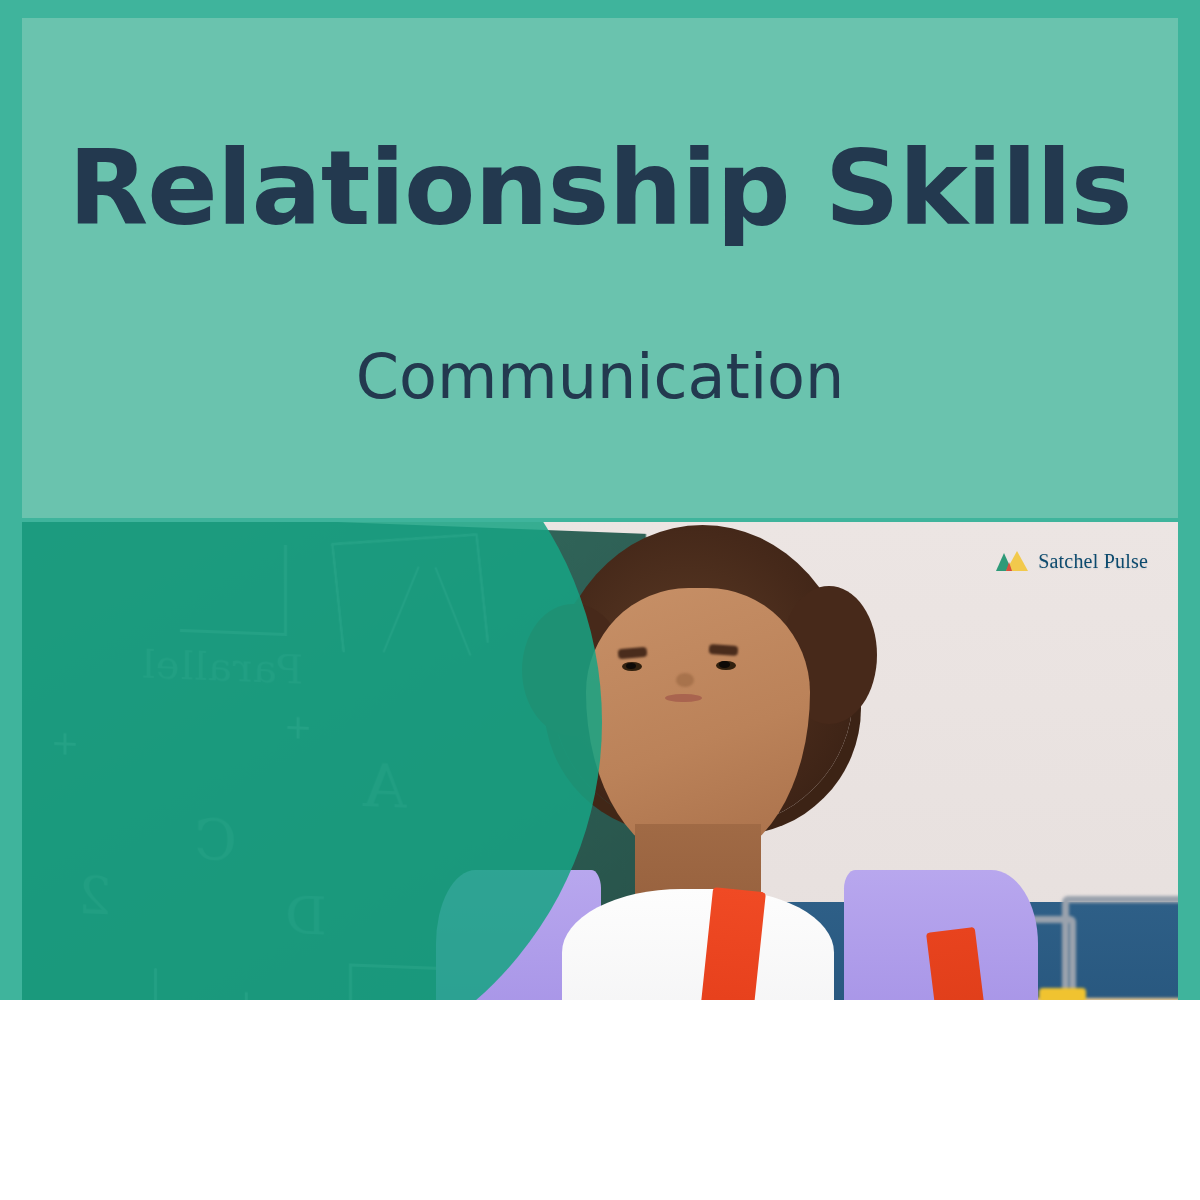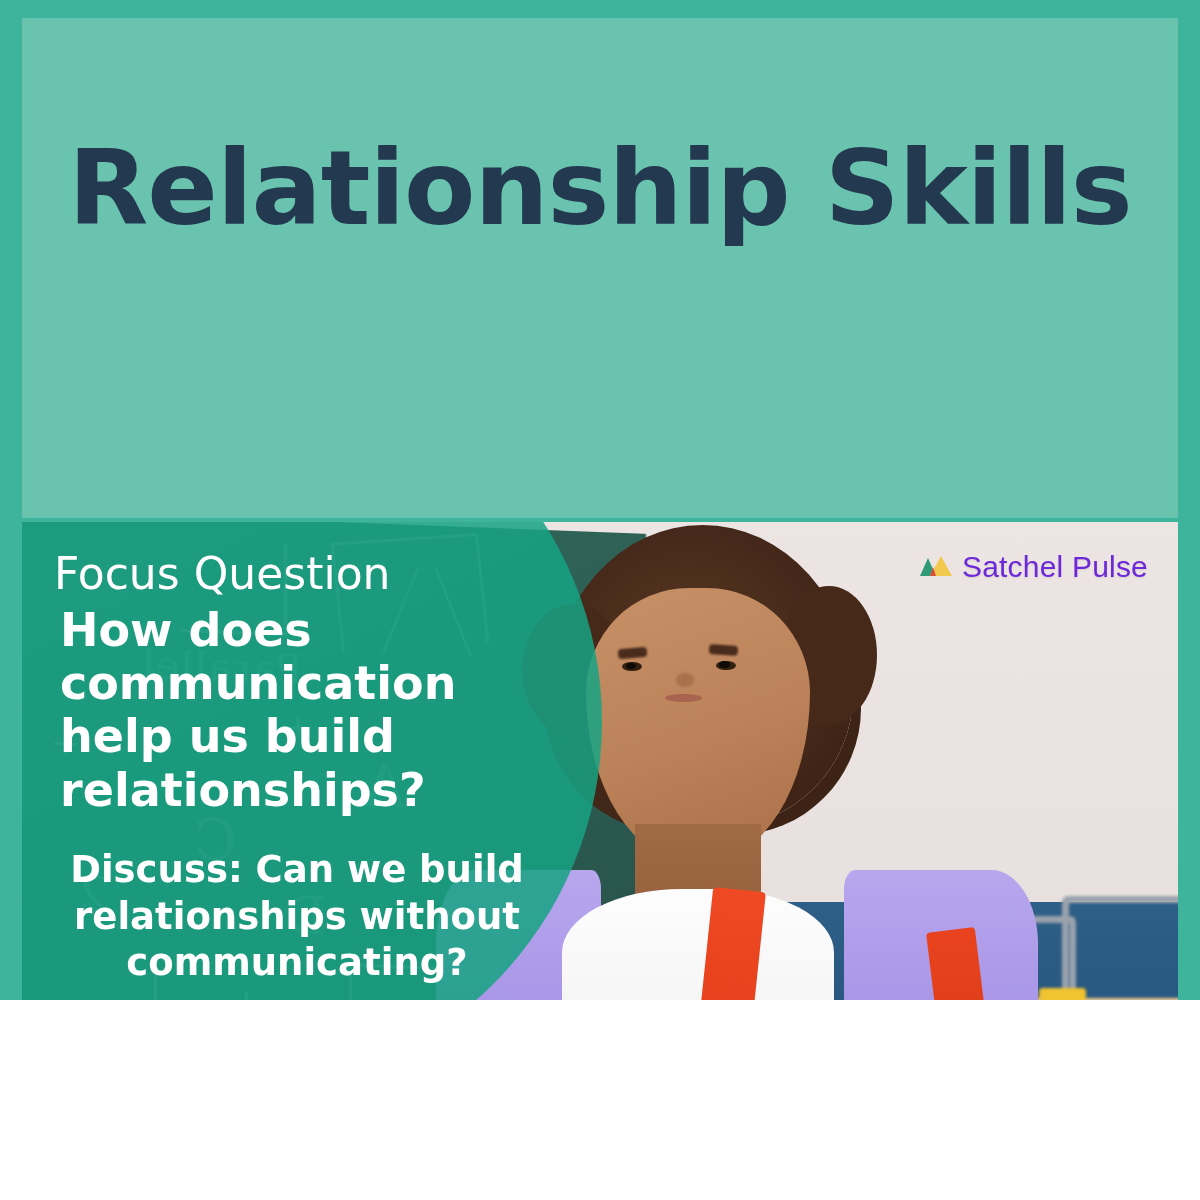--- a/index.html
+++ b/index.html
@@ -351,23 +351,23 @@
   .satchel-logo {
     position: absolute;
     right: 30px;
     top: 28px;
     display: flex;
     align-items: center;
     gap: 9px;
   }
   .satchel-mark { display: block; }
   .satchel-text {
-    color: #6d28d9;
-    font-family: Liberation Sans, sans-serif;
-    font-size: 30px;
+    color: #0c4a6e;
+    font-family: Liberation Serif, serif;
+    font-size: 20px;
     font-weight: 400;
     letter-spacing: 0.2px;
     text-shadow: 0 1px 2px rgba(0,0,0,0.10);
   }
 
   
   .pear-logo {
     position: absolute;
     right: 35px;
     bottom: 35px;
@@ -375,20 +375,21 @@
     height: 52px;
   }
 </style>
 </head>
 <body>
 
 <div class="slide">
 
   <div class="header-panel">
     <h1 class="title">Relationship Skills</h1>
+    <h2 class="subtitle">Communication</h2>
   </div>
 
   <div class="photo-panel">
 
     <div class="scene">
       <div class="wall"></div>
       <div class="wall-blue"></div>
       <div class="floor"></div>
 
       <div class="chalkboard">
@@ -440,25 +441,20 @@
         <div class="tshirt"></div>
         <div class="strap"></div>
         <div class="strap2"></div>
         <div class="hand"></div>
         <div class="wristband"></div>
       </div>
     </div>
 
     <div class="circle-overlay"></div>
 
-    <div class="focus-block">
-      <p class="focus-label">Focus Question</p>
-      <p class="focus-question">How does communication help us build relationships?</p>
-      <p class="discuss">Discuss: Can we build relationships without communicating?</p>
-    </div>
 
     <div class="satchel-logo">
       <svg class="satchel-mark" width="34" height="22" viewBox="0 0 34 22">
         <polygon points="9,2 17,20 1,20" fill="#2e9a78"></polygon>
         <polygon points="22,0 33,20 11,20" fill="#f2c94c"></polygon>
         <polygon points="11,20 17,20 14,11" fill="#d94f3d"></polygon>
       </svg>
       <span class="satchel-text">Satchel Pulse</span>
     </div>
 

